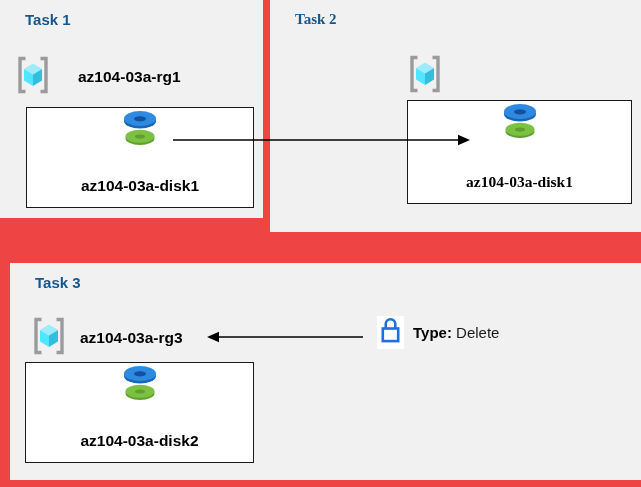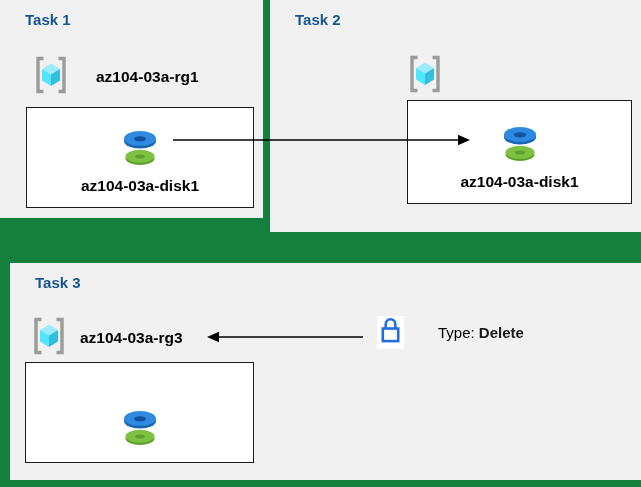--- a/index.html
+++ b/index.html
@@ -1,62 +1,62 @@
 <!DOCTYPE html>
 <html><head>
 <meta charset="utf-8">
 <style>
   html,body { margin:0; padding:0; background:#ffffff; }
   #canvas {
     position:relative; width:641px; height:487px; overflow:hidden;
-    background:#15803d;
+    background:#ef4444;
     font-family:"Liberation Sans", sans-serif;
     color:#000000;
   }
   .panel { position:absolute; background:#F1F1F1; }
   #panel-task1 { left:0;   top:0;   width:263px; height:218px; }
-  #panel-task2 { left:270px; top:0; width:371px; height:232px; }
+  #panel-task2 { left:270px; top:0; width:371px; height:232px;font-family:Liberation Serif, serif; }
   #panel-task3 { left:10px; top:263px; width:641px; height:217px; }
 
   .task-title {
     position:absolute; left:25px; top:11px;
     font-size:15px; font-weight:bold; color:#15568F;
   }
   .rg-row { position:absolute; display:flex; align-items:center; gap:13px; }
-  #rg-row-1 { left:33px;  top:55px;gap:27px; }
+  #rg-row-1 { left:15px;  top:55px;gap:27px; }
   #rg-row-2 { left:137px; top:54px; }
   #rg-row-3 { left:21px;  top:53px; }
 
   .entity-label { font-size:15.5px; font-weight:bold; color:#000; white-space:nowrap; }
 
   .resource-box {
     position:absolute; background:#FFFFFF; border:1px solid #1A1A1A;
-    display:flex; flex-direction:column; align-items:center; justify-content:flex-end;
+    display:flex; flex-direction:column; align-items:center; justify-content:space-between;
     gap:7px; padding-bottom:12px; box-sizing:border-box;
   }
   #box-disk1 { left:26px;  top:107px; width:228px; height:101px; }
   #box-disk2 { left:137px; top:100px; width:225px; height:104px; }
   #box-disk3 { left:15px;  top:99px;  width:229px; height:101px; }
 
   #move-label {
     position:absolute; left:280px; top:116px;
     font-size:15.5px; font-weight:bold; color:#000;
   }
 
   #arrows { position:absolute; left:0; top:0; width:641px; height:487px; pointer-events:none; }
 
   #lock-badge {
     position:absolute; left:367px; top:53px; width:27px; height:33px;
     background:#FFFFFF; display:flex; align-items:center; justify-content:center;
   }
   #lock-text { position:absolute; left:403px; top:60px; line-height:19px; white-space:nowrap; }
   #lock-name { font-size:15.5px; font-weight:bold; }
   #lock-type-line { font-size:15px; }
-  #lock-type-label { font-weight:normal;margin-left:25px; }
-  #lock-type-value { font-weight:bold; color:#1a1a1a; }
+  #lock-type-label { font-weight:bold; }
+  #lock-type-value { font-weight:normal; color:#1a1a1a; }
 </style>
 </head>
 <body>
 
 <div id="canvas">
 
   <div class="panel" id="panel-task1">
     <div class="task-title">Task 1</div>
 
     <div class="rg-row" id="rg-row-1">
@@ -137,20 +137,21 @@
       <span>
         <svg width="36" height="38" viewBox="0 0 36 38">
           <ellipse cx="18" cy="30.5" rx="14.5" ry="6.5" fill="#5FA12E"></ellipse>
           <ellipse cx="18" cy="28.3" rx="14.5" ry="6.5" fill="#7CC142"></ellipse>
           <ellipse cx="18" cy="28.6" rx="5" ry="2" fill="#619F2D"></ellipse>
           <ellipse cx="18" cy="13" rx="16" ry="7.5" fill="#1866B4"></ellipse>
           <ellipse cx="18" cy="10.5" rx="16" ry="7.5" fill="#2E8AE0"></ellipse>
           <ellipse cx="18" cy="10.8" rx="6" ry="2.6" fill="#11519E"></ellipse>
         </svg>
       </span>
+      <span class="entity-label">az104-03a-disk2</span>
     </div>
 
     <div id="lock-badge">
       <span>
         <svg width="27" height="33" viewBox="0 0 27 33">
           <path d="M8.7 15 V10 a4.8 4.8 0 0 1 9.6 0 V15" fill="none" stroke="#1F6FE0" stroke-width="2.6"></path>
           <rect x="5.8" y="14.5" width="15.4" height="12.6" fill="#FFFFFF" stroke="#1F6FE0" stroke-width="2.6"></rect>
         </svg>
       </span>
     </div>

